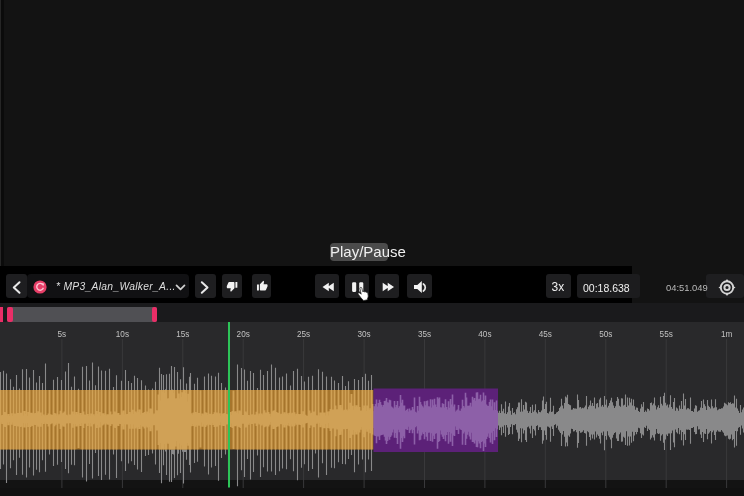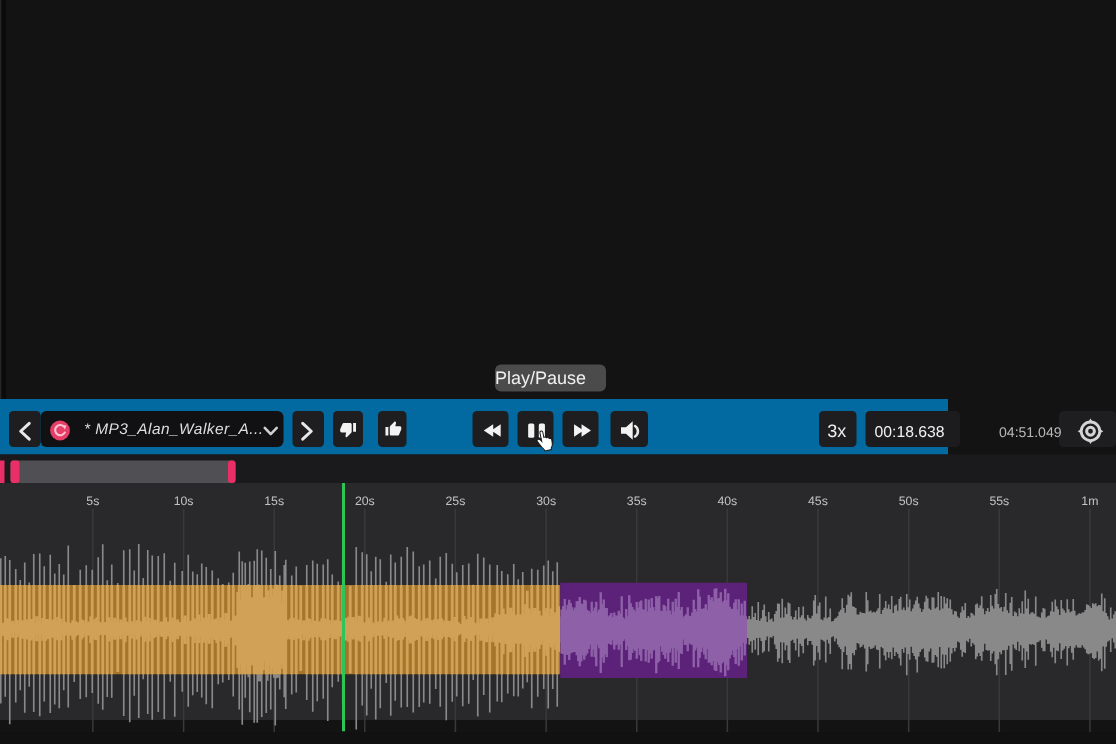--- a/index.html
+++ b/index.html
@@ -1,32 +1,32 @@
 <!DOCTYPE html>
 <html><head><meta charset="utf-8"><style>
   html,body{margin:0;padding:0;background:#131313;}
   #app{position:relative;width:744px;height:496px;overflow:hidden;font-family:"Liberation Sans",sans-serif;}
   .abs{position:absolute;}
   #top{left:0;top:0;width:744px;height:266px;background:#131313;}
   #ledge1{left:0;top:0;width:1px;height:266px;background:#262626;}
   #ledge2{left:1px;top:0;width:3px;height:266px;background:#0b0b0b;}
-  #toolbar{left:0;top:266px;width:632px;height:37px;background:#0369a1;}
+  #toolbar{left:0;top:266px;width:632px;height:37px;background:#000000;}
   .box{position:absolute;top:7.5px;height:24.5px;background:#1e1e20;border-radius:3px;}
   #pill{position:absolute;left:27px;top:8px;width:162px;height:24px;background:#111113;border-radius:4px;}
   #fname{position:absolute;left:56px;top:14.5px;font-size:10.3px;font-style:italic;color:#dedede;letter-spacing:0.3px;white-space:nowrap;}
   #spd{position:absolute;left:551.5px;top:14px;font-size:12px;color:#efefef;}
   #timebox{position:absolute;left:577px;top:8px;width:62.5px;height:24px;background:#1c1c1e;border-radius:3px;}
   #timetx{position:absolute;left:583px;top:15.5px;font-size:10.5px;color:#f1f1f1;letter-spacing:0px;}
   #durtx{position:absolute;left:666px;top:15.5px;font-size:9.4px;color:#b9b9b9;letter-spacing:0px;}
   #scrub{left:0;top:303px;width:744px;height:19px;background:#1a1a1c;}
   #sbar{position:absolute;left:7px;top:4px;width:150px;height:14.5px;background:#505054;border-radius:2px;}
   .hdl{position:absolute;top:0;width:5.5px;height:14.5px;background:#ea2e67;border-radius:2px;}
   #sliver{position:absolute;left:0;top:4px;width:2.5px;height:14.5px;background:#ea2e67;}
-  #tooltip{left:330px;top:243px;width:74px;height:17.5px;background:#4b4b4b;border-radius:4px;
-     color:#f0f0f0;font-size:12px;text-align:left;line-height:18px;}
+  #tooltip{left:330px;top:243px;width:58px;height:17.5px;background:#4b4b4b;border-radius:4px;
+     color:#f0f0f0;font-size:15px;text-align:center;line-height:18px;}
   #wavearea{left:0;top:322px;width:744px;height:158px;background:#29292b;}
   #bottom{left:0;top:488px;width:744px;height:8px;background:#111111;}
 </style></head><body>
 <div id="app">
   <div id="top" class="abs">
       <div id="ledge1" class="abs"></div>
       <div id="ledge2" class="abs"></div>
     </div>
 
   <div id="toolbar" class="abs">

